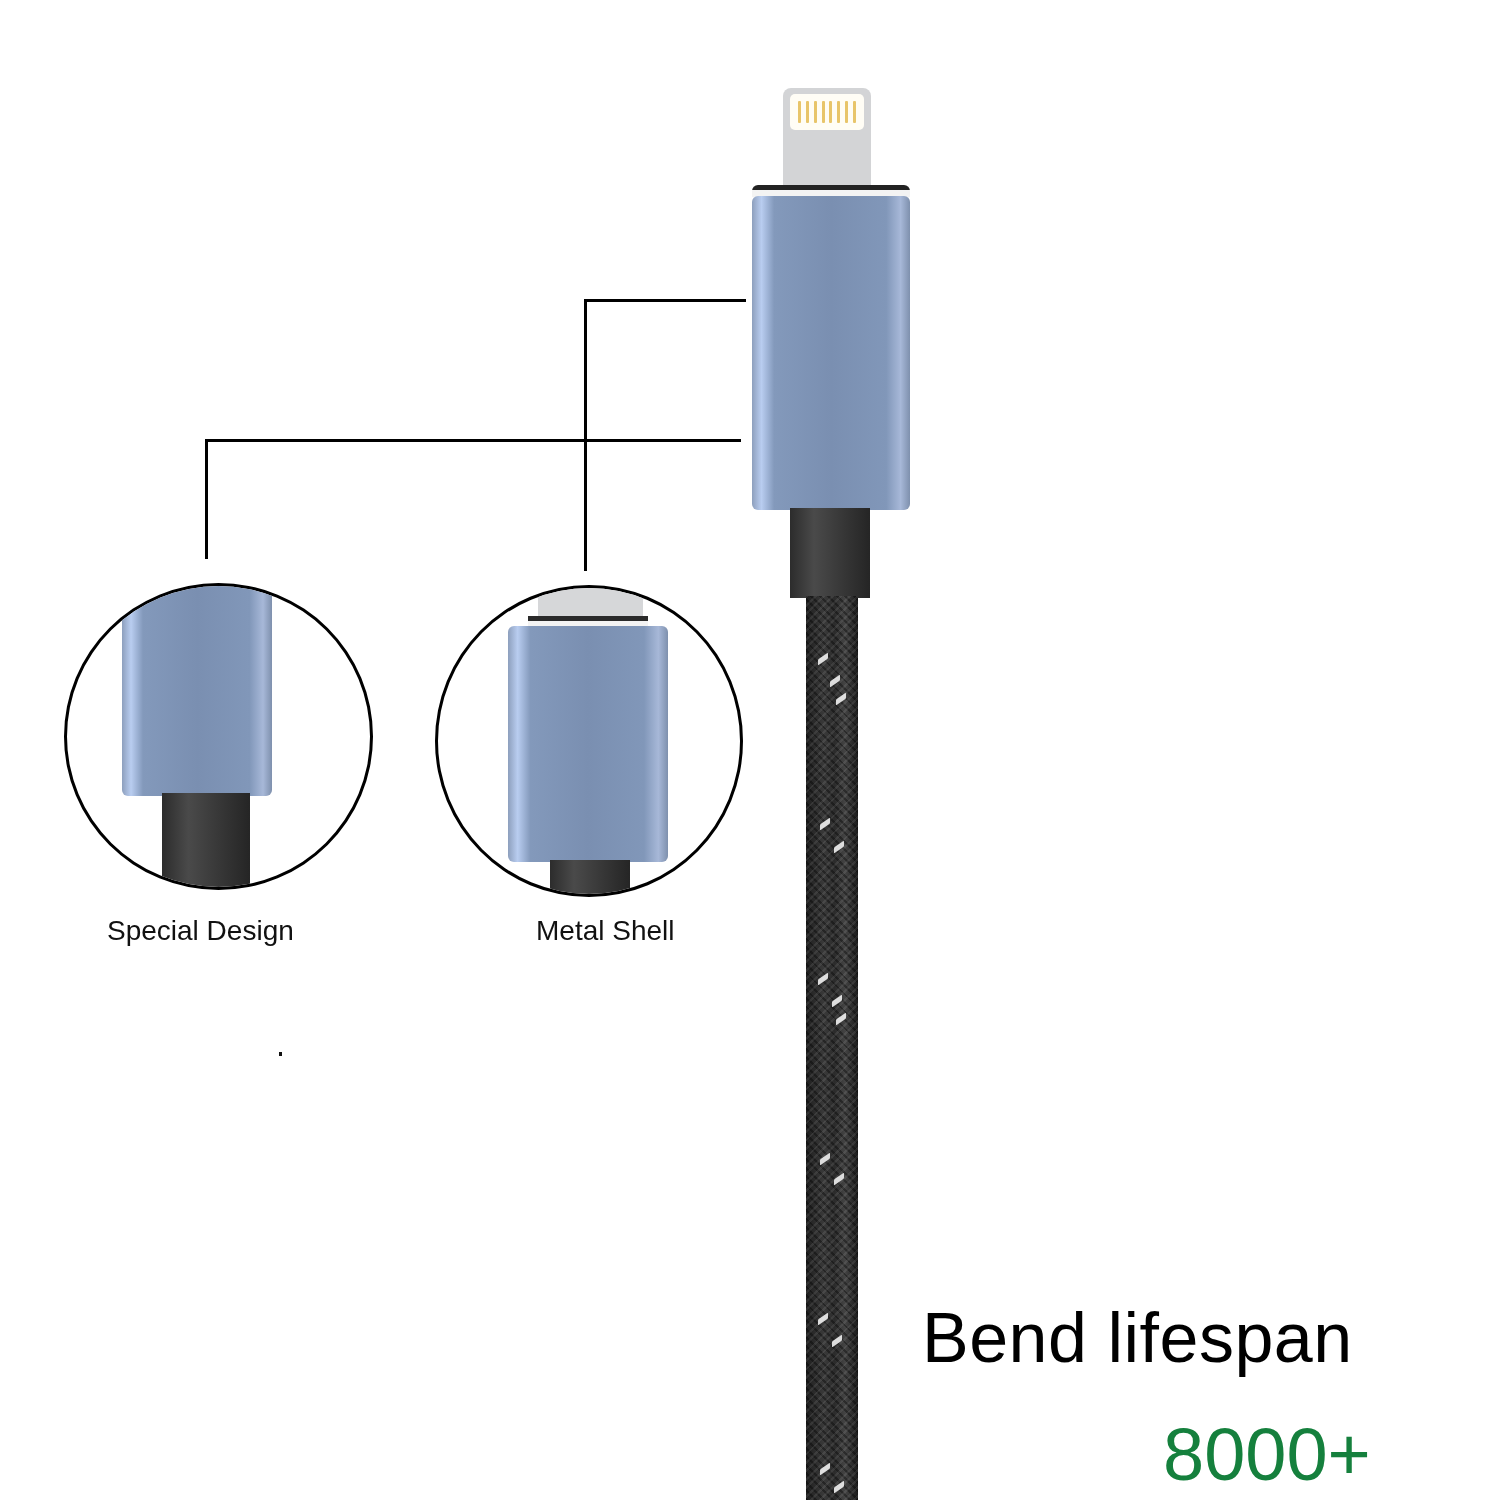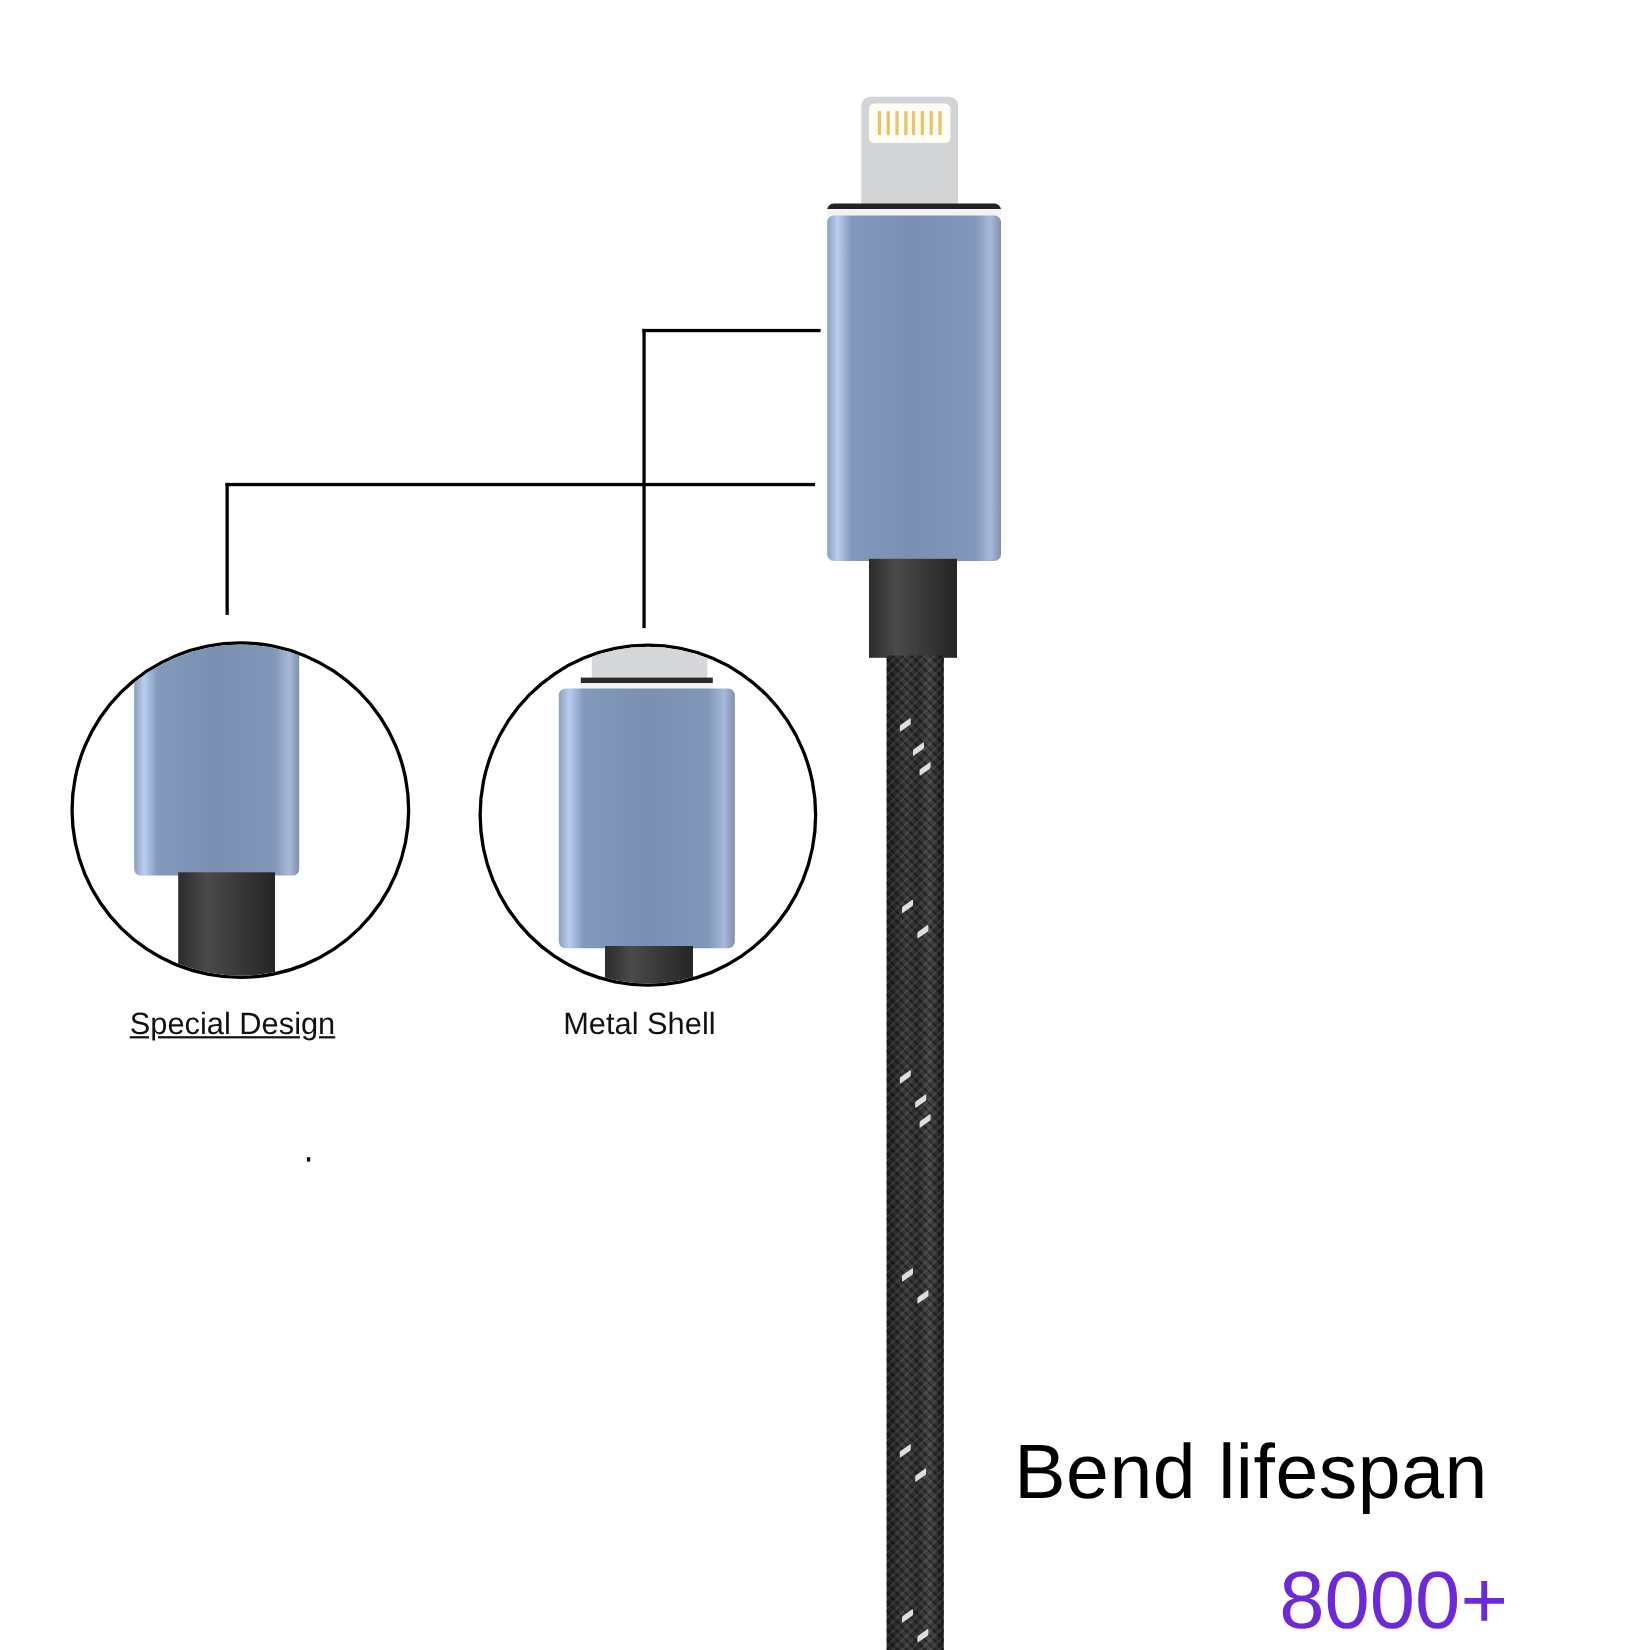--- a/index.html
+++ b/index.html
@@ -26,21 +26,21 @@
 
     
     .circle { border: 3px solid #000; border-radius: 50%; overflow: hidden; background: #fff; box-sizing: border-box; }
     .c-housing { position: absolute; border-radius: 6px; background: linear-gradient(90deg, #8d9fbd 0%, #b9cdf0 6%, #8399bb 14%, #7a8fb1 50%, #8197b9 85%, #a7b8d8 94%, #7e90ad 100%); }
     .c-relief { position: absolute; background: linear-gradient(90deg, #2c2c2c, #4a4a4a 30%, #3a3a3a 60%, #252525); }
     .c-tip { position: absolute; background: #d6d7d9; }
     .c-collar { position: absolute; background: linear-gradient(#2a2a2a 0 40%, #f3f3f3 40% 100%); }
 
     .label { font-size: 28px; color: #111; white-space: nowrap; }
     .headline { font-size: 70px; color: #000; white-space: nowrap; letter-spacing: 0.5px; text-align: center; }
-    .value { font-size: 74px; color: #6d28d9; white-space: nowrap; }
+    .value { font-size: 74px; color: #15803d; white-space: nowrap; }
     .dot { width: 3px; height: 4px; background: #111; }
   </style>
 </head>
 <body>
 
 <div class="abs plug-tip"></div>
 <div class="abs plug-contacts">
   <span class="pin"></span>
   <span class="pin"></span>
   <span class="pin"></span>
@@ -72,26 +72,26 @@
 
 <div class="abs line" style="left:584px;top:299px;width:162px;height:3px;"></div>
 <div class="abs line" style="left:584px;top:299px;width:3px;height:272px;"></div>
 <div class="abs line" style="left:205px;top:439px;width:536px;height:3px;"></div>
 <div class="abs line" style="left:205px;top:439px;width:3px;height:120px;"></div>
 
 <div class="abs circle" style="left:64px;top:583px;width:309px;height:307px;">
   <div class="c-housing" style="left:55px;top:0;width:150px;height:210px;border-radius:0 0 6px 6px;"></div>
   <div class="c-relief" style="left:95px;top:207px;width:88px;height:100px;"></div>
 </div>
-<div class="abs label" style="left:118px;top:915px;text-decoration:underline;">Special Design</div>
+<div class="abs label" style="left:107px;top:915px;">Special Design</div>
 
 <div class="abs circle" style="left:435px;top:585px;width:308px;height:312px;">
   <div class="c-tip" style="left:100px;top:0;width:105px;height:30px;"></div>
   <div class="c-collar" style="left:90px;top:28px;width:120px;height:12px;"></div>
   <div class="c-housing" style="left:70px;top:38px;width:160px;height:236px;"></div>
   <div class="c-relief" style="left:112px;top:272px;width:80px;height:40px;"></div>
 </div>
-<div class="abs label" style="left:512px;top:915px;">Metal Shell</div>
+<div class="abs label" style="left:536px;top:915px;">Metal Shell</div>
 
 <div class="abs dot" style="left:279px;top:1052px;"></div>
 
 <div class="abs headline" style="left:922px;top:1298px;">Bend lifespan</div>
 <div class="abs value" style="left:1163px;top:1412px;">8000+</div>
 
 </body></html>

